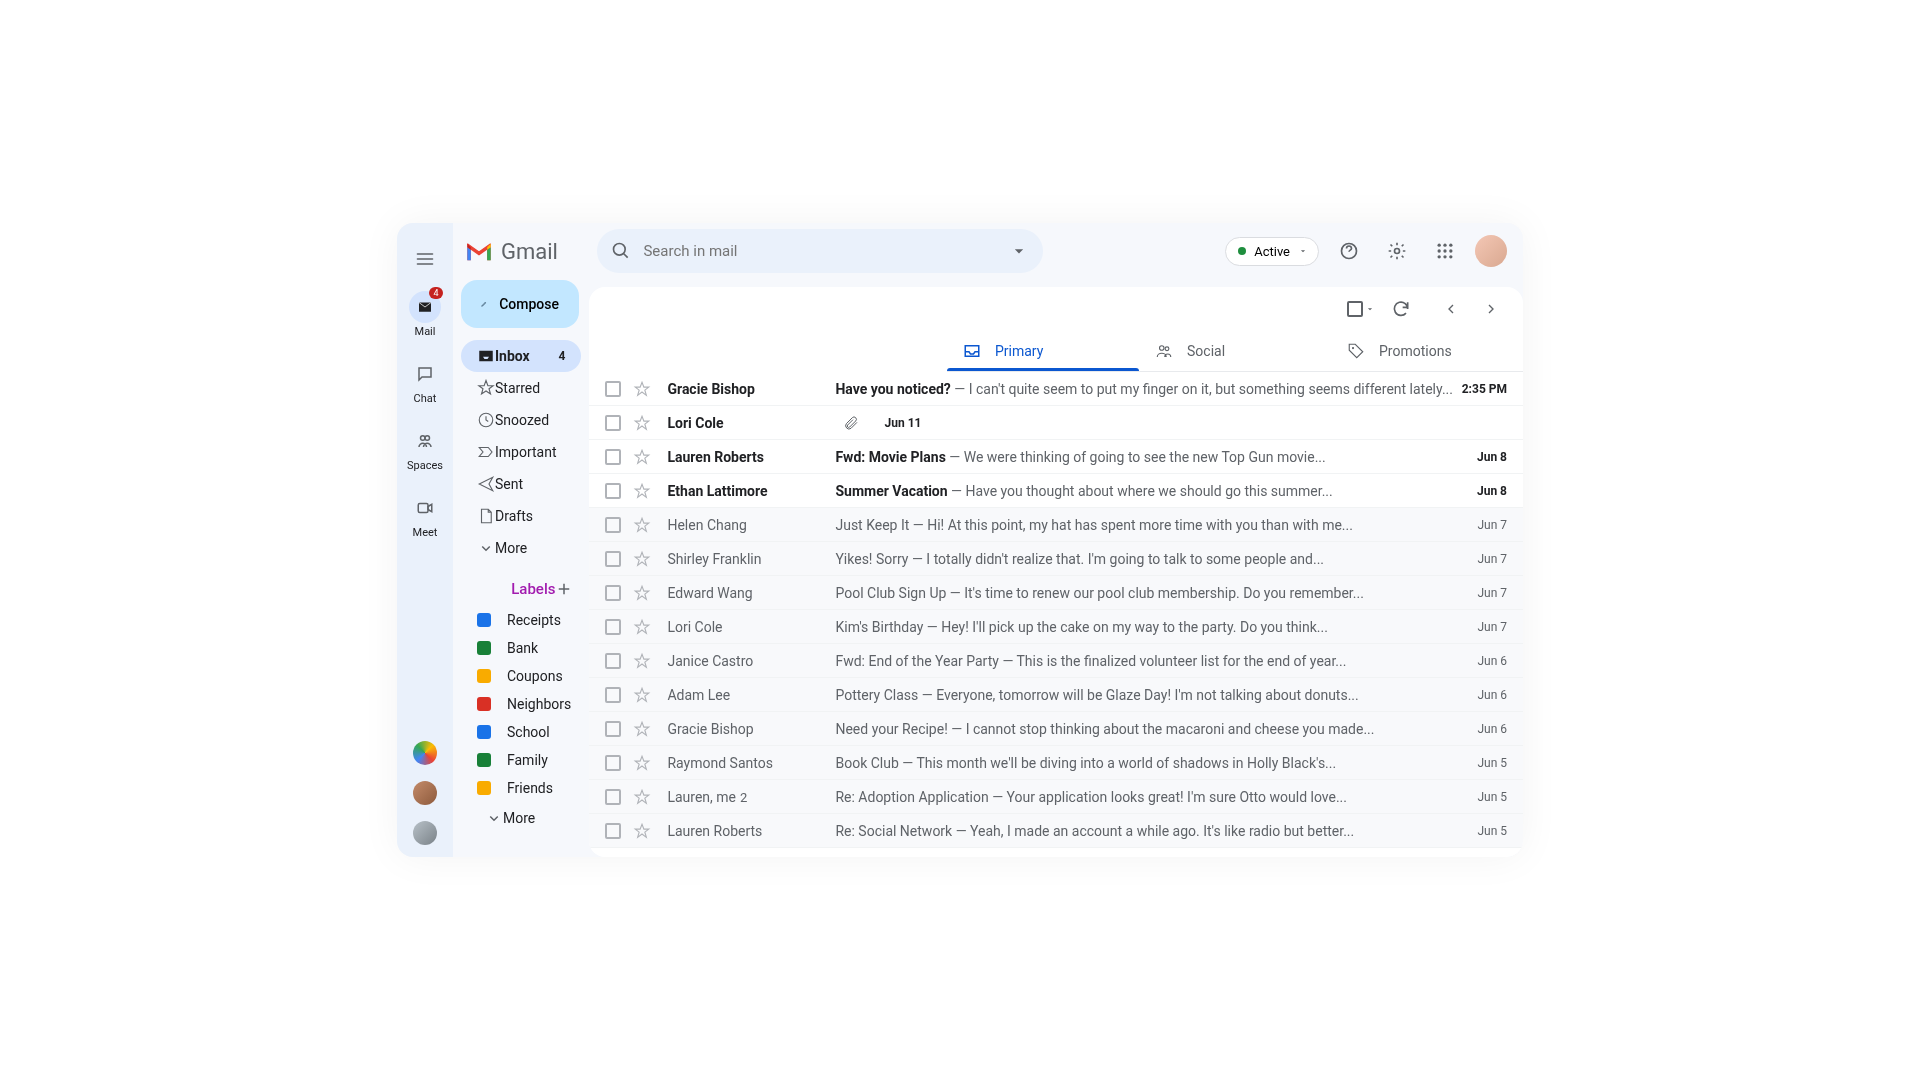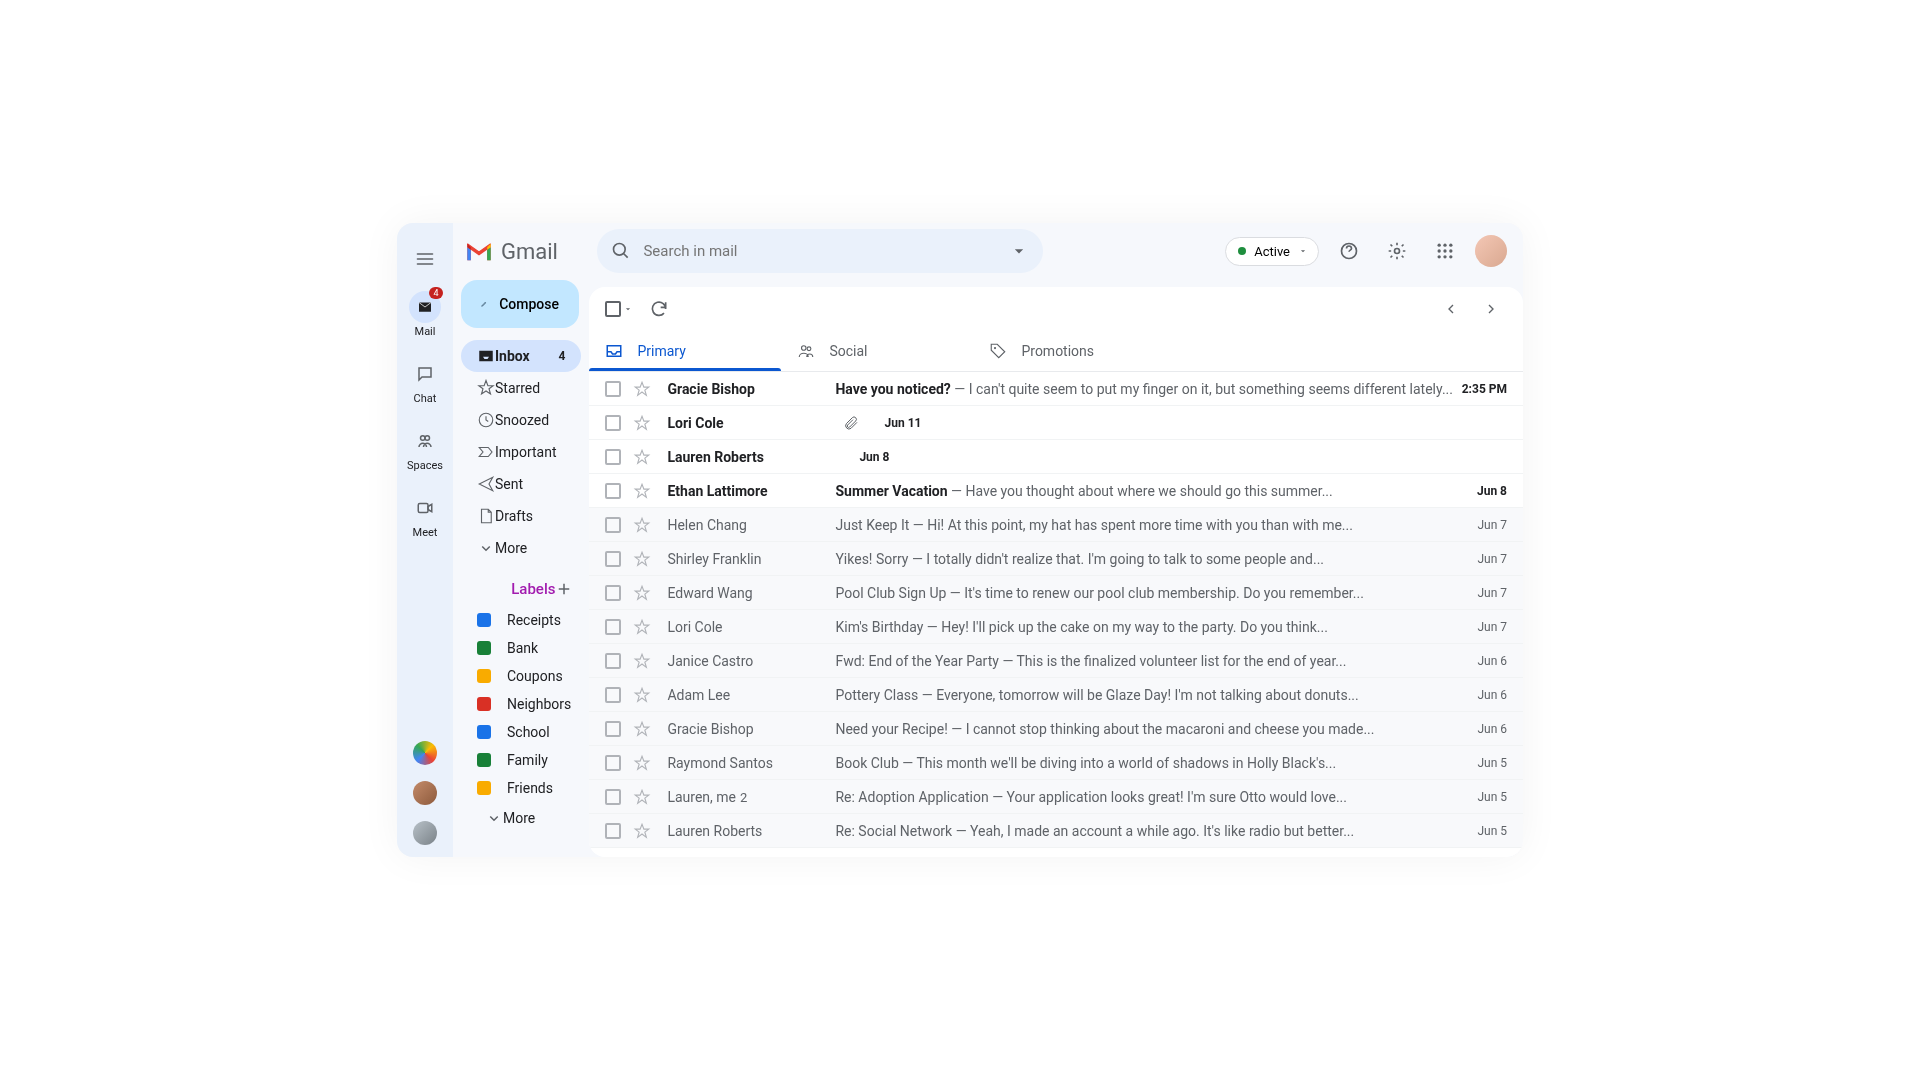--- a/index.html
+++ b/index.html
@@ -38,21 +38,21 @@
 .search-box input { flex: 1; border: none; background: transparent; font-size: 15px; outline: none; color: #5f6368; }
 .search-box svg { width: 20px; height: 20px; fill: #5f6368; }
 .search-filter { cursor: pointer; }
 .topbar-spacer { flex: 1; }
 .status-chip { display: flex; align-items: center; gap: 8px; border: 1px solid #dadce0; border-radius: 20px; padding: 6px 10px 6px 12px; font-size: 13px; cursor: pointer; background: #fff; }
 .status-dot { width: 8px; height: 8px; border-radius: 50%; background: #1e8e3e; }
 .icon-btn { width: 36px; height: 36px; display: flex; align-items: center; justify-content: center; cursor: pointer; border-radius: 50%; }
 .icon-btn svg { width: 20px; height: 20px; fill: #5f6368; }
 .avatar-btn { width: 32px; height: 32px; border-radius: 50%; background: linear-gradient(135deg,#f4c7b5,#d9a890); cursor: pointer; }
 
-.mail-panel { flex: 1; background: #fff; border-radius: 16px; margin: 0 0 0 0; display: flex; flex-direction: column; overflow: hidden; }
+.mail-panel { flex: 1; background: #fff; border-radius: 16px; margin: 0 0 0 0; display: flex; flex-direction: column; overflow: hidden; align-items: flex-end; }
 .toolbar { height: 44px; display: flex; align-items: center; padding: 0 16px; gap: 8px; }
 .select-all { display: flex; align-items: center; gap: 2px; cursor: pointer; }
 .checkbox { width: 16px; height: 16px; border: 2px solid #5f6368; border-radius: 2px; }
 .dropdown-caret { width: 10px; height: 10px; }
 .toolbar-spacer { flex: 1; }
 .pager-btn { width: 32px; height: 32px; display: flex; align-items: center; justify-content: center; cursor: pointer; }
 .pager-btn svg { width: 16px; height: 16px; fill: #5f6368; }
 
 .tabs { display: flex; border-bottom: 1px solid #e8eaed; }
 .tab { flex: 0 0 192px; height: 40px; display: flex; align-items: center; gap: 14px; padding: 0 16px; cursor: pointer; font-size: 14px; color: #5f6368; position: relative; }
@@ -358,20 +358,21 @@
                 <path d="M21 11l-9 9a5 5 0 01-7-7l9-9a3.5 3.5 0 015 5l-9 9a2 2 0 01-3-3l8-8" fill="none" stroke="#5f6368" stroke-width="1.5"></path>
               </svg></span>
     <span class="date">Jun 11</span>
           </div>
           <div class="mail-row unread">
     <span class="row-checkbox"></span>
     <span class="row-star"><svg viewBox="0 0 24 24">
                 <path d="M12 3l2.5 6.5H21l-5.2 4 2 7L12 16l-5.8 4.5 2-7L3 9.5h6.5z"></path>
               </svg></span>
     <span class="sender">Lauren Roberts</span>
+    <span class="content"><span class="subject">Fwd: Movie Plans</span><span class="preview"> — We were thinking of going to see the new Top Gun movie...</span></span>
 
     <span class="date">Jun 8</span>
           </div>
           <div class="mail-row unread">
     <span class="row-checkbox"></span>
     <span class="row-star"><svg viewBox="0 0 24 24">
                 <path d="M12 3l2.5 6.5H21l-5.2 4 2 7L12 16l-5.8 4.5 2-7L3 9.5h6.5z"></path>
               </svg></span>
     <span class="sender">Ethan Lattimore</span>
     <span class="content"><span class="subject">Summer Vacation</span><span class="preview"> — Have you thought about where we should go this summer...</span></span>

